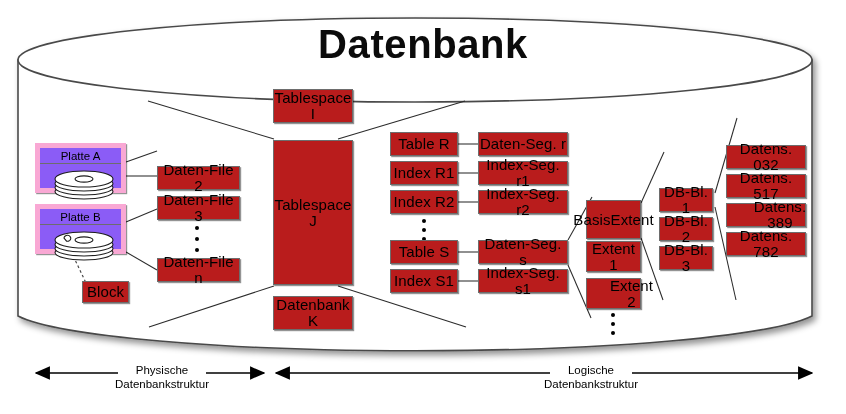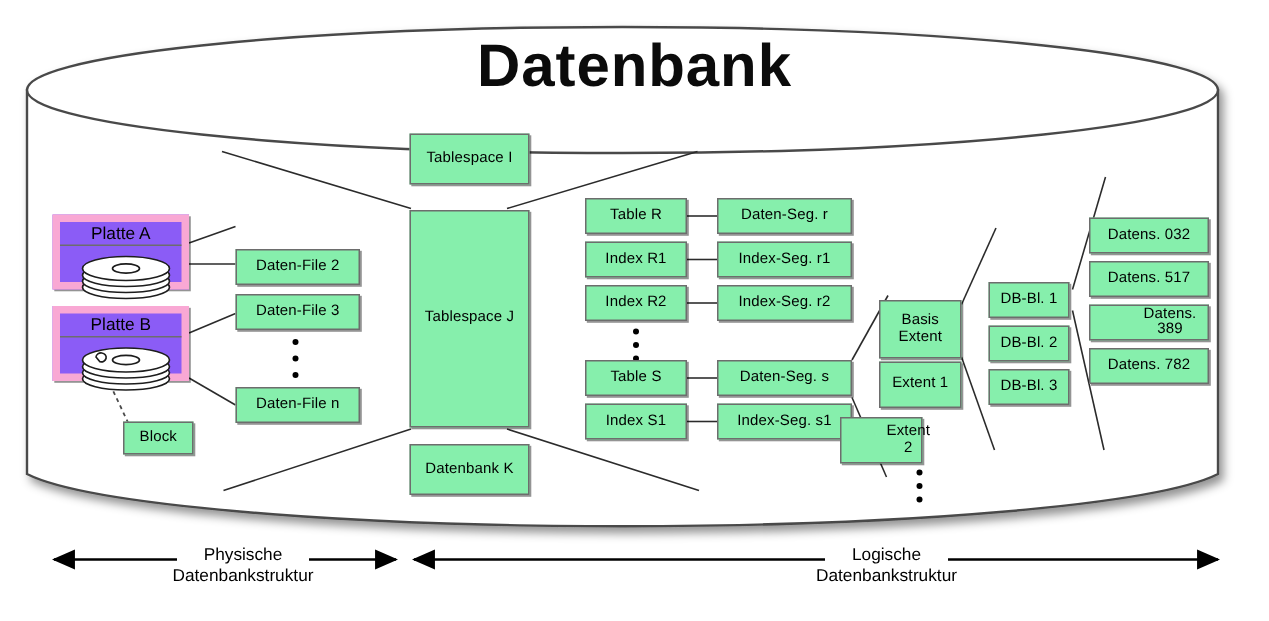--- a/index.html
+++ b/index.html
@@ -1,24 +1,24 @@
 <!DOCTYPE html>
 <html><head>
 <meta charset="utf-8">
 <style>
   html,body{margin:0;padding:0;background:#fff;}
   body{width:846px;height:414px;font-family:"Liberation Sans",sans-serif;}
   #stage{position:relative;width:846px;height:414px;overflow:hidden;background:#ffffff;}
   #svgroot{position:absolute;left:0;top:0;width:846px;height:414px;}
   .box{position:absolute;box-sizing:border-box;border:1px solid #6d6d6d;
-       background:#86efac;color:#000;display:flex;align-items:center;
-       justify-content:center;font-size:10px;line-height:1.05;
+       background:#b91c1c;color:#000;display:flex;align-items:center;
+       justify-content:center;font-size:15px;line-height:1.05;
        letter-spacing:.1px;text-align:center;z-index:5;
        box-shadow:1.2px 1.2px 0 rgba(0,0,0,.42);}
-  .box.two{flex-direction:column;}
+  .box.two{flex-direction:row;}
   .dbtitle{position:absolute;left:0;top:22px;width:846px;text-align:center;
       font-size:40px;font-weight:700;letter-spacing:.6px;color:#0b0b0b;z-index:6;
       font-family:"Liberation Sans",sans-serif;}
   .platte{position:absolute;box-sizing:border-box;border:5px solid #f9a8d4;
       background:#8b5cf6;z-index:5;box-shadow:1.2px 1.2px 0 rgba(0,0,0,.42);}
   .platte .cap{height:15px;border-bottom:1px solid #6d6d6d;font-size:11.5px;
       display:flex;align-items:center;justify-content:center;color:#000;}
   .platte .body{position:relative;height:100%;}
   .vdots{position:absolute;display:flex;flex-direction:column;align-items:center;
       justify-content:space-between;z-index:5;}
@@ -160,21 +160,21 @@
   <div class="box" style="left:478px;top:161px;width:90px;height:24px;">Index-Seg. r1</div>
   <div class="box" style="left:478px;top:190px;width:90px;height:24px;">Index-Seg. r2</div>
   <div class="box" style="left:478px;top:240px;width:90px;height:24px;">Daten-Seg. s</div>
   <div class="box" style="left:478px;top:269px;width:90px;height:24px;">Index-Seg. s1</div>
 
   <div class="box two" style="left:586px;top:200px;width:55px;height:39px;">
     <span>Basis</span>
     <span>Extent</span>
   </div>
   <div class="box" style="left:586px;top:241px;width:55px;height:31px;">Extent 1</div>
-  <div class="box" style="left:560px;top:278px;width:55px;height:31px;padding-left:36px;">Extent 2</div>
+  <div class="box" style="left:586px;top:278px;width:55px;height:31px;padding-left:36px;">Extent 2</div>
   <div class="vdots" style="left:610px;top:313px;width:6px;height:22px;">
     <i></i>
       <i></i>
       <i></i>
   </div>
 
   <div class="box" style="left:659px;top:188px;width:54px;height:24px;">DB-Bl. 1</div>
   <div class="box" style="left:659px;top:217px;width:54px;height:24px;">DB-Bl. 2</div>
   <div class="box" style="left:659px;top:246px;width:54px;height:24px;">DB-Bl. 3</div>
 

